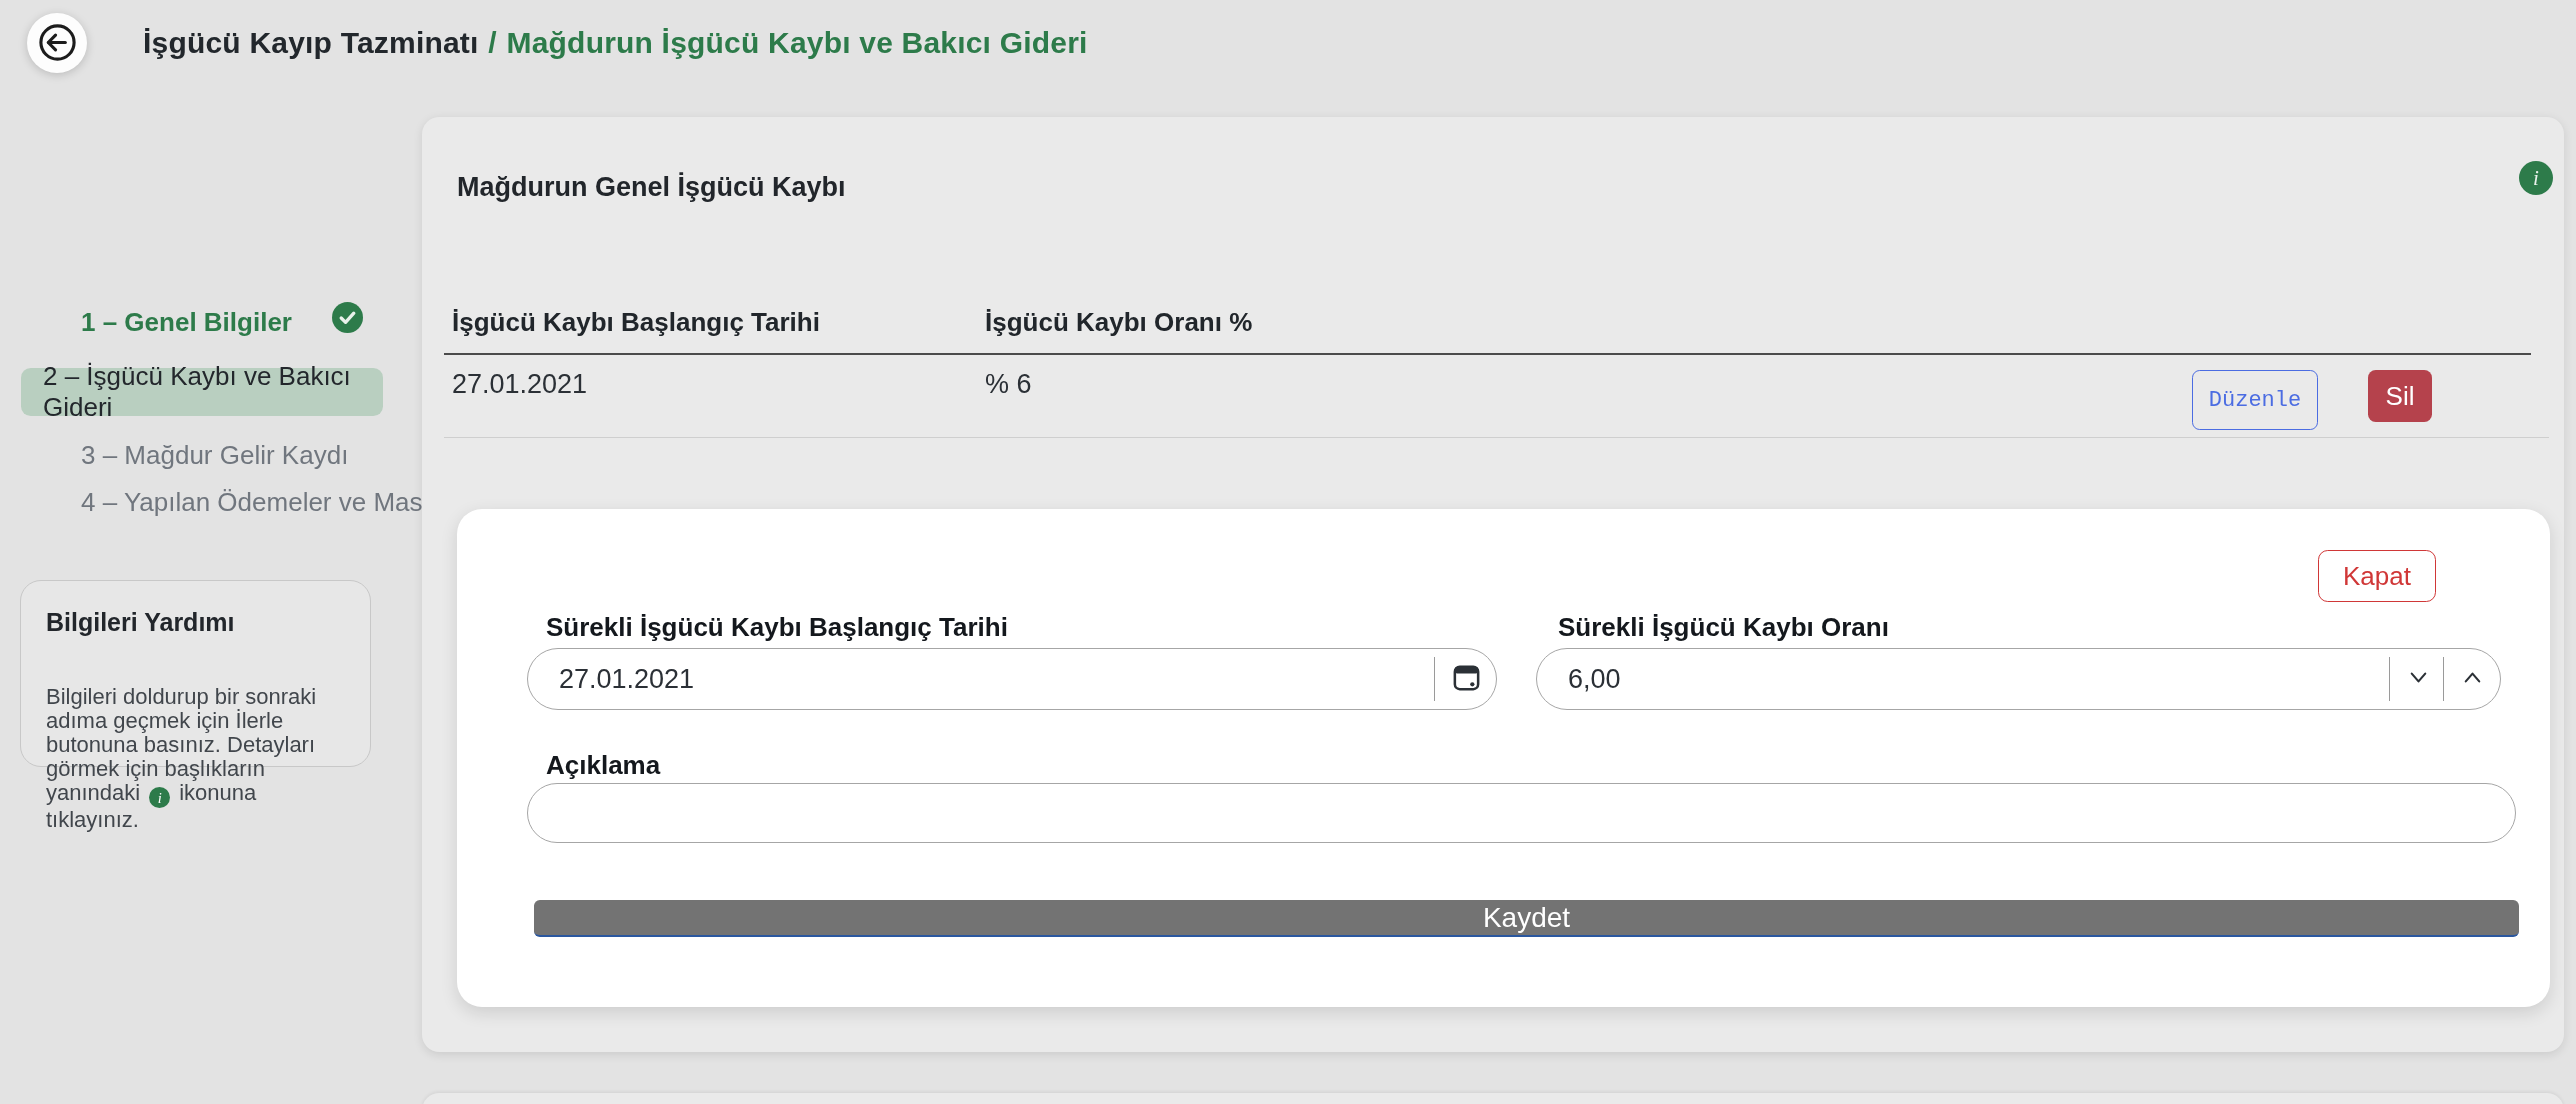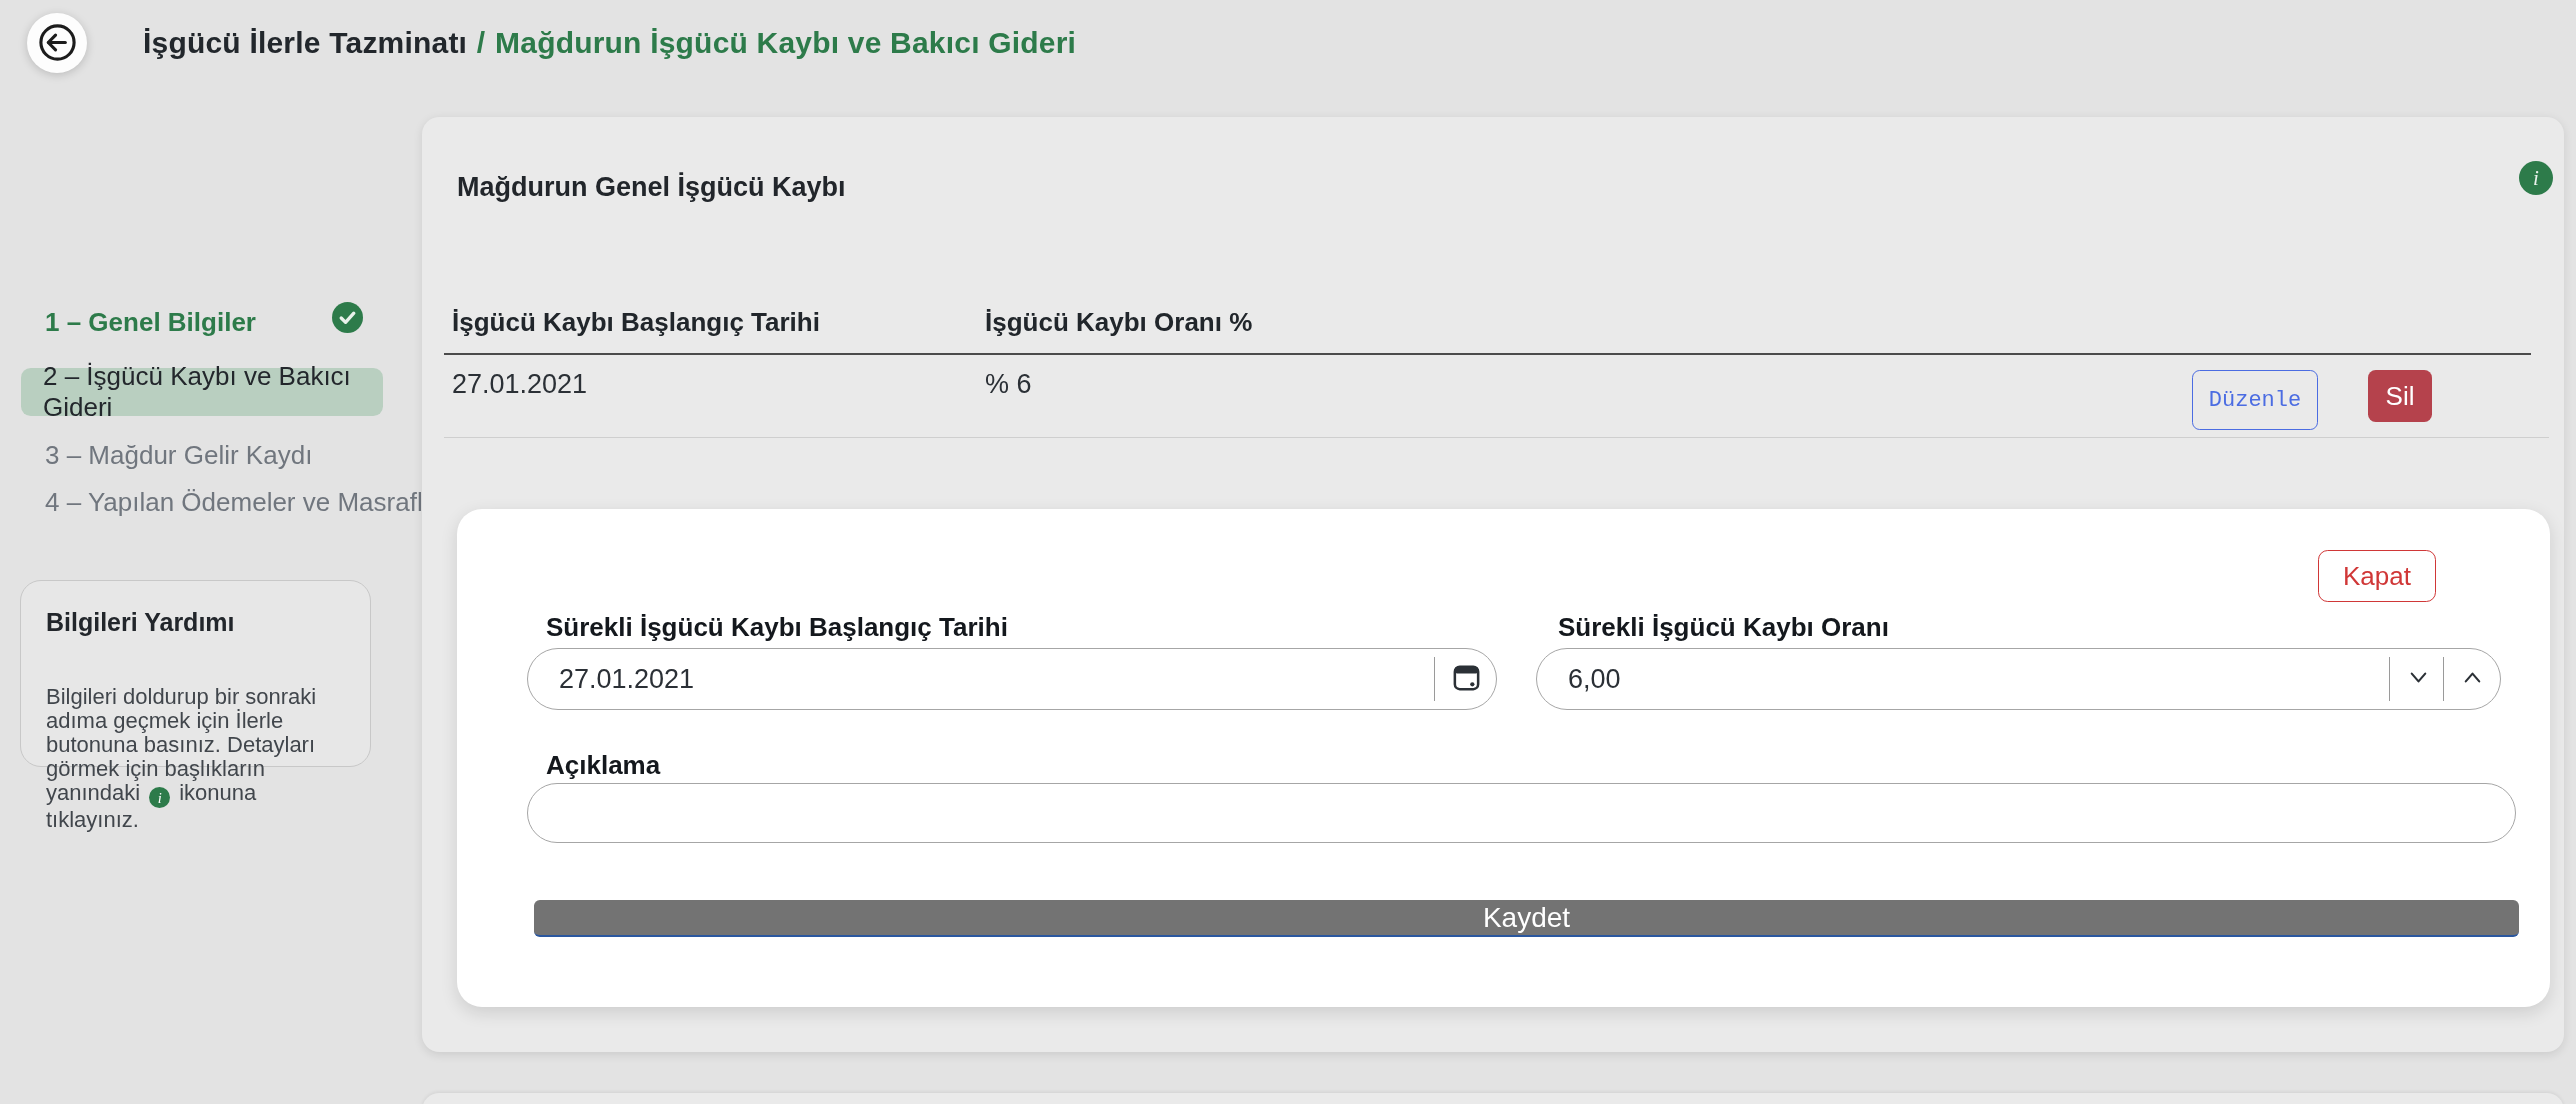--- a/index.html
+++ b/index.html
@@ -20,21 +20,21 @@
   }
   .breadcrumb {
     position:absolute; left:143px; top:26px;
     font-size:30px; font-weight:bold; letter-spacing:0.2px;
     display:flex; gap:9.7px; white-space:nowrap;
   }
   .breadcrumb .crumb-main { color:#22272c; }
   .breadcrumb .crumb-sep, .breadcrumb .crumb-sub { color:#2d7b4a; }
 
   
-  .step { position:absolute; font-size:26px; white-space:nowrap; }
+  .step { position:absolute; font-size:26px; white-space:nowrap;margin-left:36px; }
   .step-1 { left:45px; top:307px; font-weight:bold; color:#2d7b4a; cursor:pointer; }
   .step-check { position:absolute; left:332px; top:302px; width:31px; height:31px; }
   .step-active {
     position:absolute; left:21px; top:368px; width:362px; height:48px;
     background:#b9cfc0; border-radius:9.7px; cursor:pointer;
     display:flex; align-items:center; padding-left:22px;
     font-size:26px; color:#23272c;
   }
   .step-3 { left:45px; top:440px; color:#70767e; cursor:pointer; }
   .step-4 { left:45px; top:487px; color:#70767e; cursor:pointer; }
@@ -146,21 +146,21 @@
   <span style="display:flex">
     <svg width="41" height="41" viewBox="0 0 42 42">
       <circle cx="21" cy="21" r="17" fill="none" stroke="#1c1c1c" stroke-width="3.2"></circle>
       <line x1="12" y1="21" x2="29" y2="21" stroke="#1c1c1c" stroke-width="3.2" stroke-linecap="round"></line>
       <polyline points="19,13.5 11.5,21 19,28.5" fill="none" stroke="#1c1c1c" stroke-width="3.2" stroke-linecap="round" stroke-linejoin="round"></polyline>
     </svg>
   </span>
 </button>
 
 <div class="breadcrumb">
-  <span class="crumb-main">İşgücü İlerle Tazminatı</span>
+  <span class="crumb-main">İşgücü Kayıp Tazminatı</span>
   <span class="crumb-sep">/</span>
   <span class="crumb-sub">Mağdurun İşgücü Kaybı ve Bakıcı Gideri</span>
 </div>
 
 <div class="step step-1">1 – Genel Bilgiler</div>
 <span class="step-check">
   <svg width="31" height="31" viewBox="0 0 32 32">
     <circle cx="16" cy="16" r="16" fill="#2d7b4a"></circle>
     <polyline points="9.5,16.5 14,21 22.5,11.5" fill="none" stroke="#e8f1ea" stroke-width="3.4" stroke-linecap="round" stroke-linejoin="round"></polyline>
   </svg>

